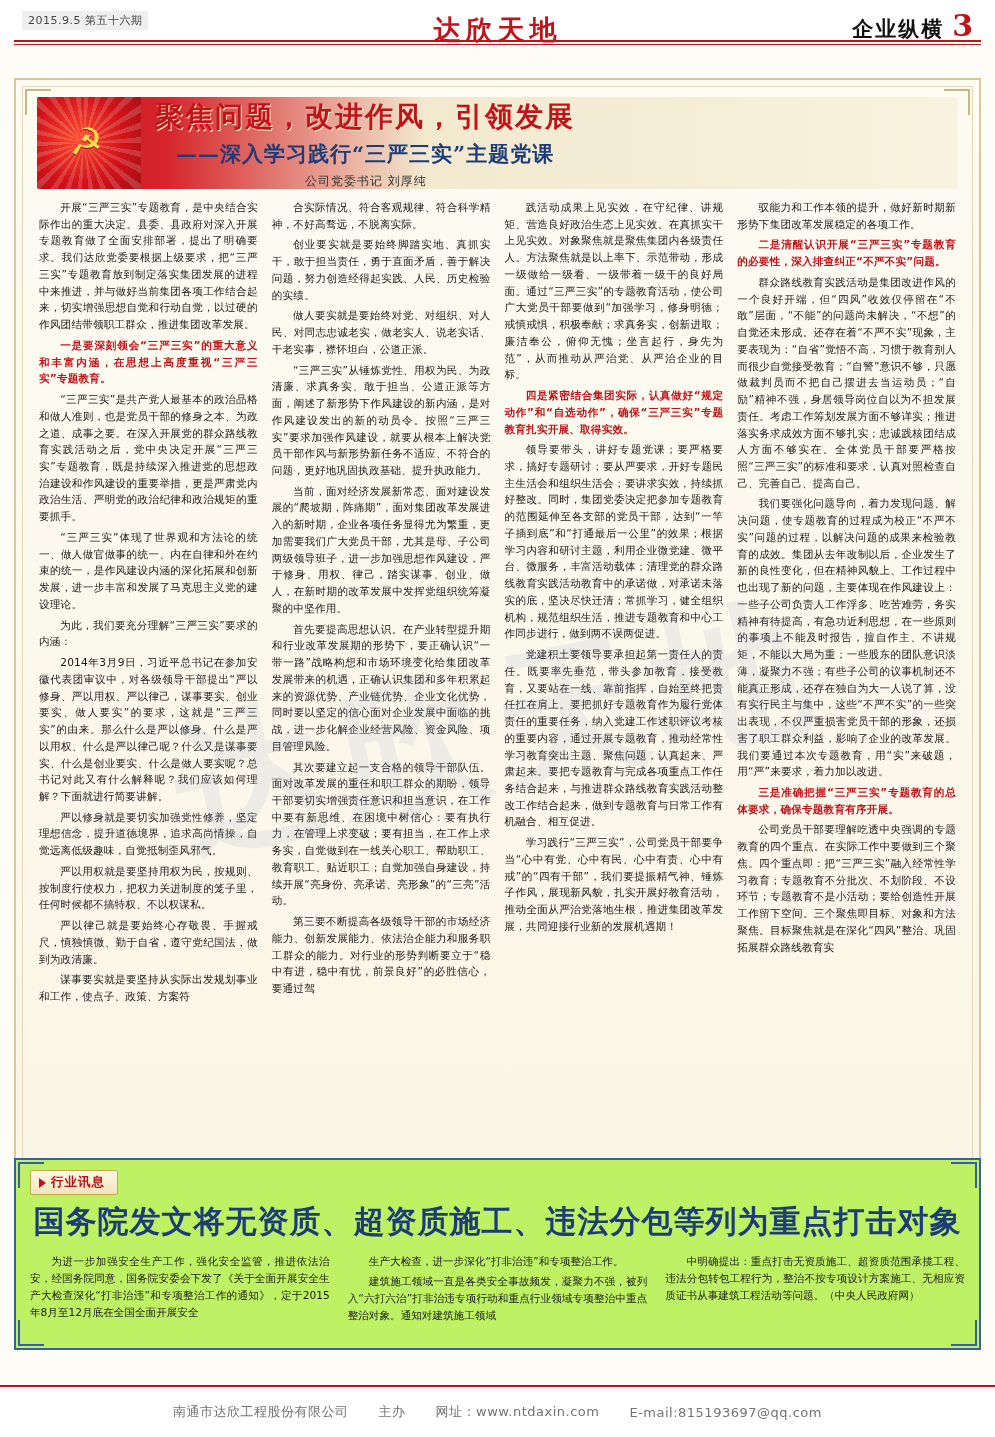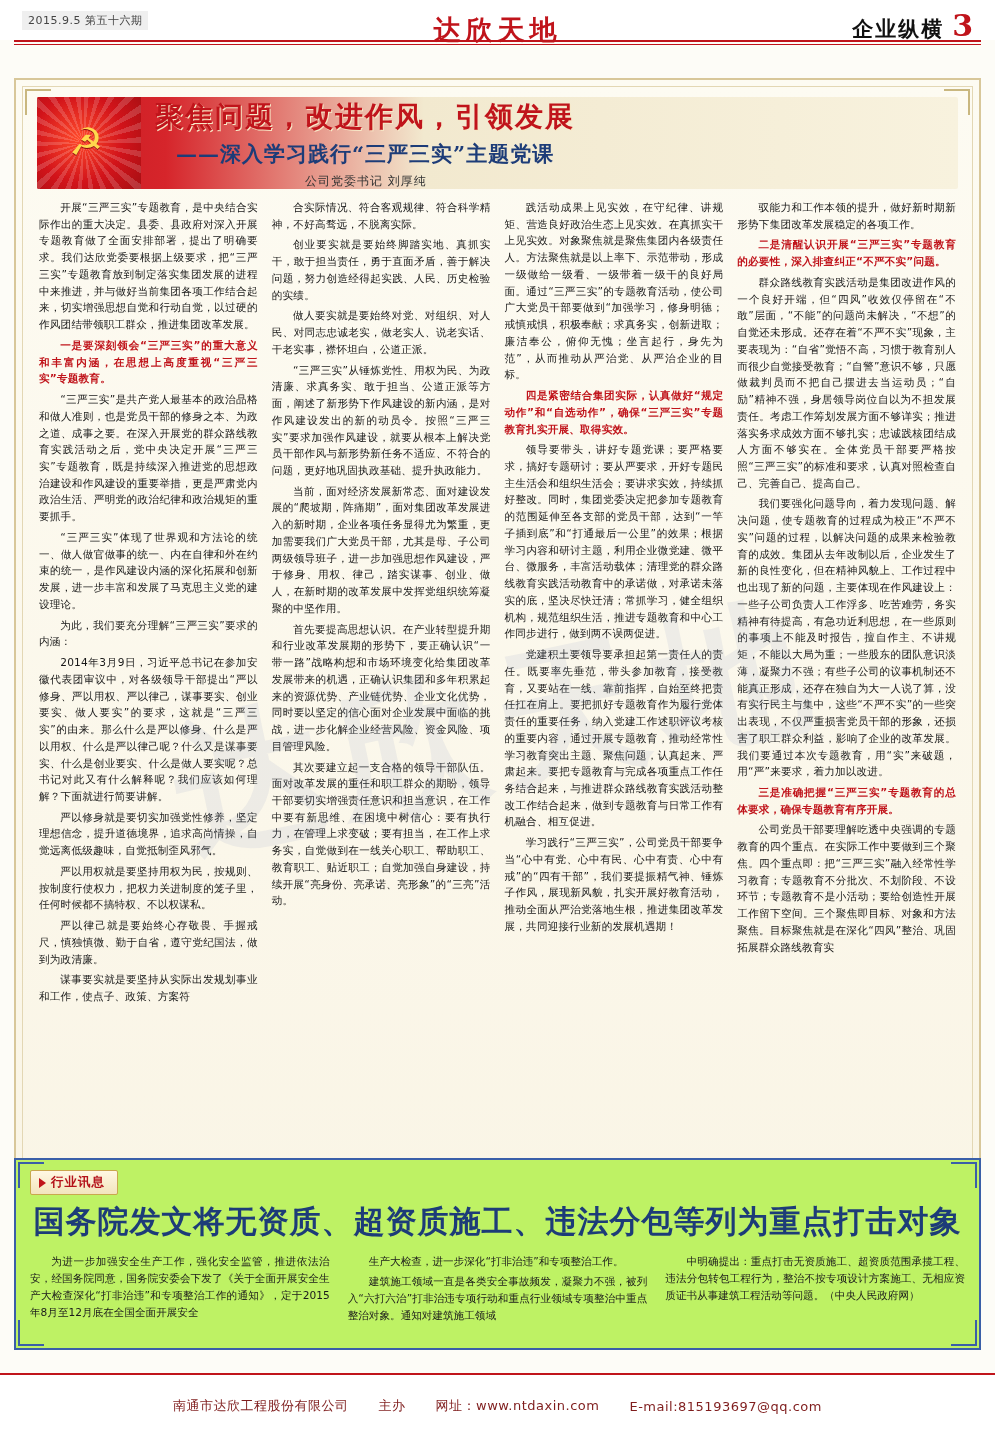--- a/index.html
+++ b/index.html
@@ -208,25 +208,25 @@
   .bottom-cols {
     display:flex; gap: 18px;
     font-size: 10.6px; line-height:1.6; text-align: justify;
   }
   .bottom-cols .bcol { flex:1 1 0; }
   .bottom-cols p { margin:0 0 3px 0; text-indent: 2em; }
 
   
   .footer {
     position: absolute; left: 0; bottom: 0;
-    width: 995px; height: 64px;
+    width: 995px; height: 52px;
     border-top: 2px solid #c0141b;
     display:flex; align-items:center; justify-content:center;
     gap: 30px;
-    font-size: 13px; color: #7f1d1d;
+    font-size: 13px; color: #737373;
     background:#fff;
     letter-spacing: .5px;
   }
 </style>
 </head>
 <body>
 
 <div class="page">
 
   <div class="masthead">
@@ -274,20 +274,21 @@
             <p class="">谋事要实就是要坚持从实际出发规划事业和工作，使点子、政策、方案符</p>
           </div>
         <div class="col" id="col1">
             <p class="">合实际情况、符合客观规律、符合科学精神，不好高骛远，不脱离实际。</p>
             <p class="">创业要实就是要始终脚踏实地、真抓实干，敢于担当责任，勇于直面矛盾，善于解决问题，努力创造经得起实践、人民、历史检验的实绩。</p>
             <p class="">做人要实就是要始终对党、对组织、对人民、对同志忠诚老实，做老实人、说老实话、干老实事，襟怀坦白，公道正派。</p>
             <p class="">“三严三实”从锤炼党性、用权为民、为政清廉、求真务实、敢于担当、公道正派等方面，阐述了新形势下作风建设的新内涵，是对作风建设发出的新的动员令。按照“三严三实”要求加强作风建设，就要从根本上解决党员干部作风与新形势新任务不适应、不符合的问题，更好地巩固执政基础、提升执政能力。</p>
             <p class="">当前，面对经济发展新常态、面对建设发展的“爬坡期，阵痛期”，面对集团改革发展进入的新时期，企业各项任务显得尤为繁重，更加需要我们广大党员干部，尤其是母、子公司两级领导班子，进一步加强思想作风建设，严于修身、用权、律己，踏实谋事、创业、做人，在新时期的改革发展中发挥党组织统筹凝聚的中坚作用。</p>
             <p class="">首先要提高思想认识。在产业转型提升期和行业改革发展期的形势下，要正确认识“一带一路”战略构想和市场环境变化给集团改革发展带来的机遇，正确认识集团和多年积累起来的资源优势、产业链优势、企业文化优势，同时要以坚定的信心面对企业发展中面临的挑战，进一步化解企业经营风险、资金风险、项目管理风险。</p>
             <p class="">其次要建立起一支合格的领导干部队伍。面对改革发展的重任和职工群众的期盼，领导干部要切实增强责任意识和担当意识，在工作中要有新思维、在困境中树信心：要有执行力，在管理上求变破；要有担当，在工作上求务实，自觉做到在一线关心职工、帮助职工、教育职工、贴近职工；自觉加强自身建设，持续开展“亮身份、亮承诺、亮形象”的“三亮”活动。</p>
+            <p class="">第三要不断提高各级领导干部的市场经济能力、创新发展能力、依法治企能力和服务职工群众的能力。对行业的形势判断要立于“稳中有进，稳中有忧，前景良好”的必胜信心，要通过驾</p>
           </div>
         <div class="col" id="col3">
             <p class="">践活动成果上见实效，在守纪律、讲规矩、营造良好政治生态上见实效。在真抓实干上见实效。对象聚焦就是聚焦集团内各级责任人。方法聚焦就是以上率下、示范带动，形成一级做给一级看、一级带着一级干的良好局面。通过“三严三实”的专题教育活动，使公司广大党员干部要做到“加强学习，修身明德；戒慎戒惧，积极奉献；求真务实，创新进取；廉洁奉公，俯仰无愧；坐言起行，身先为范”，从而推动从严治党、从严治企业的目标。</p>
             <p class="red">四是紧密结合集团实际，认真做好“规定动作”和“自选动作”，确保“三严三实”专题教育扎实开展、取得实效。</p>
             <p class="">领导要带头，讲好专题党课；要严格要求，搞好专题研讨；要从严要求，开好专题民主生活会和组织生活会；要讲求实效，持续抓好整改。同时，集团党委决定把参加专题教育的范围延伸至各支部的党员干部，达到“一竿子插到底”和“打通最后一公里”的效果；根据学习内容和研讨主题，利用企业微党建、微平台、微服务，丰富活动载体；清理党的群众路线教育实践活动教育中的承诺做，对承诺未落实的底，坚决尽快迁清；常抓学习，健全组织机构，规范组织生活，推进专题教育和中心工作同步进行，做到两不误两促进。</p>
             <p class="">党建积土要领导要承担起第一责任人的责任。既要率先垂范，带头参加教育，接受教育，又要站在一线、靠前指挥，自始至终把责任扛在肩上。要把抓好专题教育作为履行党体责任的重要任务，纳入党建工作述职评议考核的重要内容，通过开展专题教育，推动经常性学习教育突出主题、聚焦问题，认真起来、严肃起来。要把专题教育与完成各项重点工作任务结合起来，与推进群众路线教育实践活动整改工作结合起来，做到专题教育与日常工作有机融合、相互促进。</p>
             <p class="">学习践行“三严三实”，公司党员干部要争当“心中有党、心中有民、心中有责、心中有戒”的“四有干部”，我们要提振精气神、锤炼子作风，展现新风貌，扎实开展好教育活动，推动全面从严治党落地生根，推进集团改革发展，共同迎接行业新的发展机遇期！</p>
           </div>
         <div class="col" id="col2">
             <p class="">驭能力和工作本领的提升，做好新时期新形势下集团改革发展稳定的各项工作。</p>

